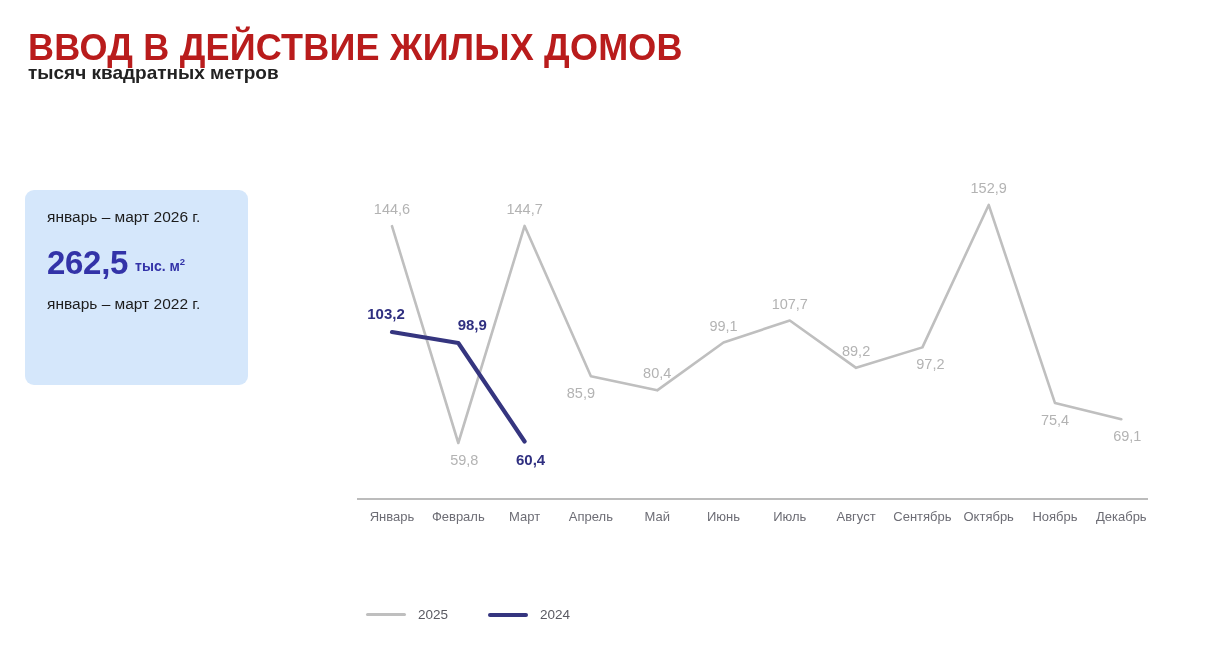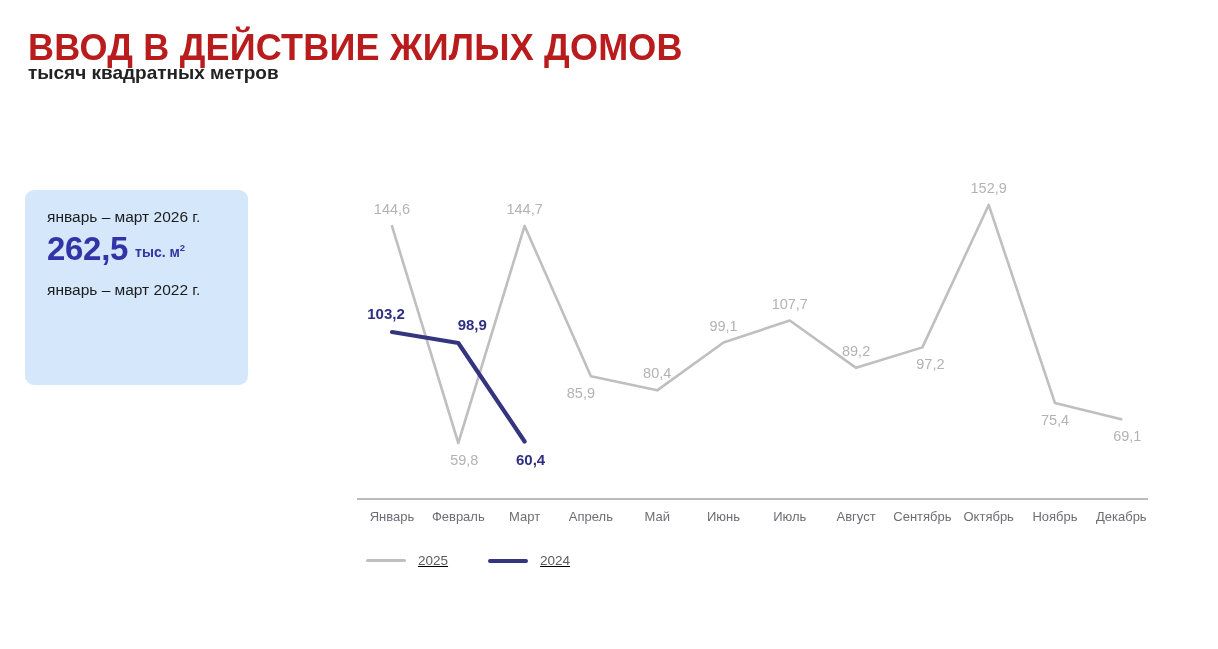--- a/index.html
+++ b/index.html
@@ -65,21 +65,21 @@
     padding: 18px 14px 0 0;
   }
   .summary-period {
     font-size: 15.5px;
     color: #1c1c1c;
     margin-left: 22px;
     white-space: nowrap;
   }
   .summary-value-row {
     margin-left: 22px;
-    margin-top: 6px;
+    margin-top: 20px;
     margin-bottom: 16px;
     white-space: nowrap;
     line-height: 1;
   }
   .summary-value {
     font-size: 33px;
     font-weight: bold;
     color: #3333a8;
     letter-spacing: -0.3px;
   }
@@ -140,25 +140,24 @@
   .month-label {
     font-family: "Liberation Sans", sans-serif;
     font-size: 13px;
     fill: #6d6d75;
   }
 
   
   #chart-legend {
     position: absolute;
     left: 366px;
-    top: 553px;
+    top: 607px;
     display: flex;
     align-items: flex-start;
     gap: 40px;
-    text-decoration: underline;
   }
   .legend-item {
     display: flex;
     align-items: center;
     gap: 12px;
   }
   .legend-swatch {
     display: block;
     width: 40px;
     height: 3px;

